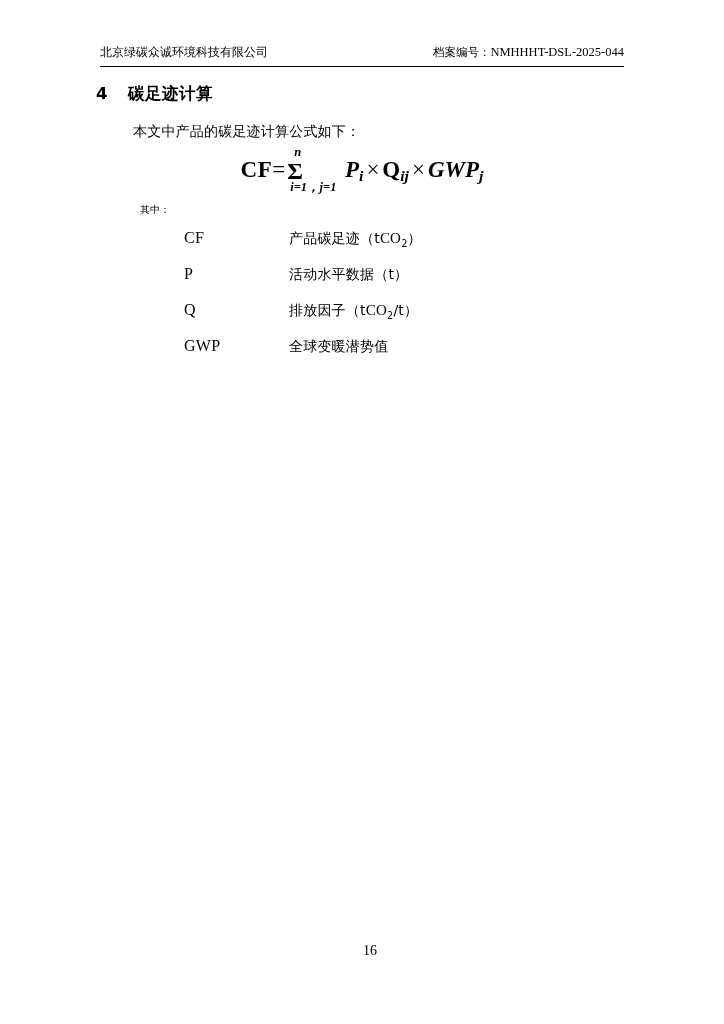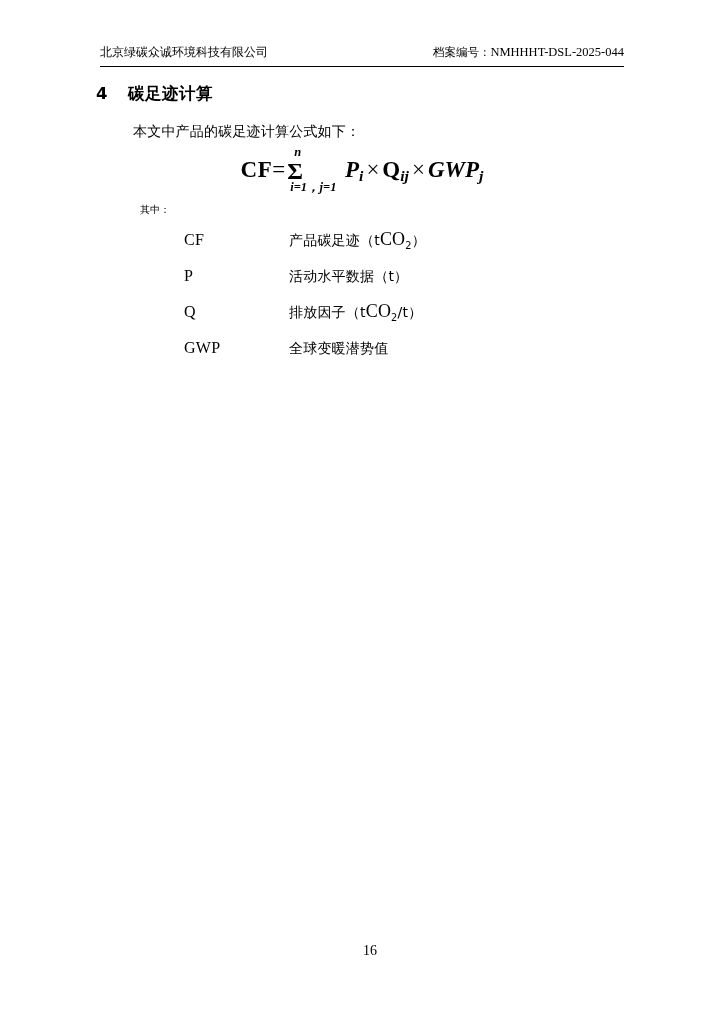--- a/index.html
+++ b/index.html
@@ -161,21 +161,21 @@
     font-size: 16px;
     letter-spacing: 0.3px;
   }
   .defdesc {
     font-family: "DejaVu Sans", sans-serif;
     font-size: 14px;
     letter-spacing: 0.2px;
   }
   .defdesc .mono {
     font-family: "Liberation Serif", serif;
-    font-size: 18px;
+    font-size: 15px;
   }
   .defdesc sub {
     font-size: 0.7em;
   }
   
   .pagenum {
     position: absolute;
     left: 8px;
     top: 943px;
     width: 724px;

